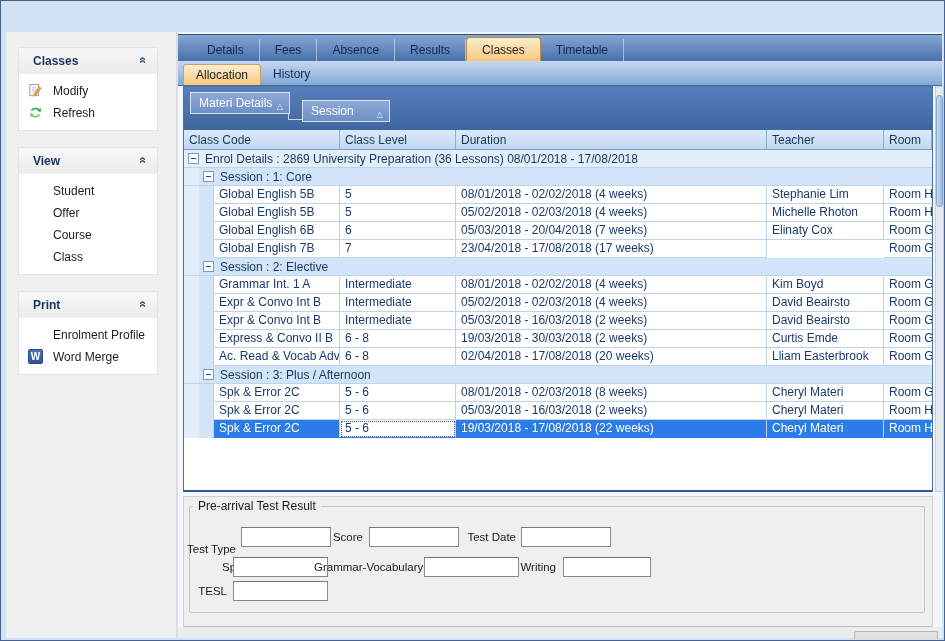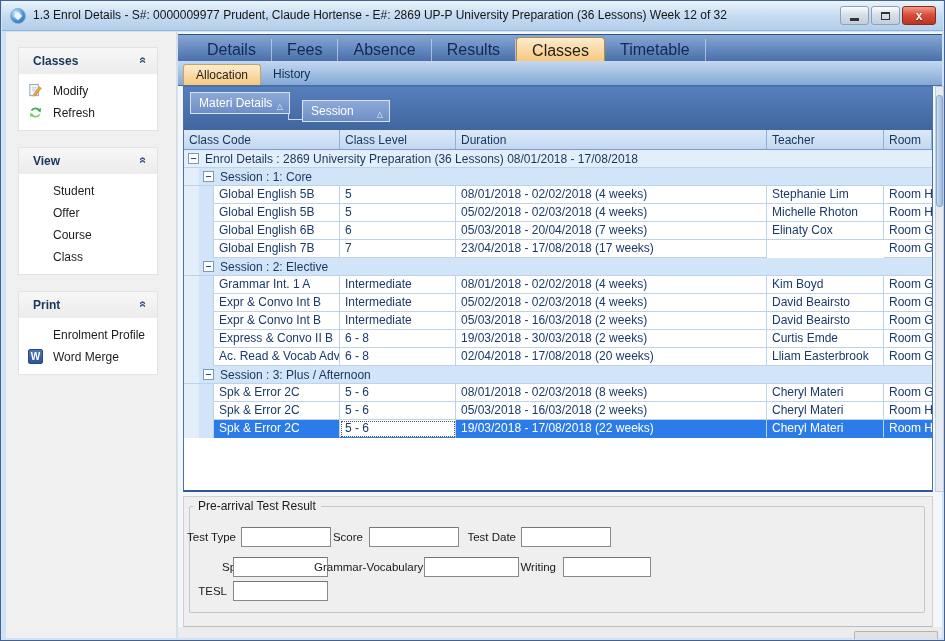--- a/index.html
+++ b/index.html
@@ -30,21 +30,21 @@
   .sb-item{position:relative;height:22px;font-size:12px;color:#1c1c1c;line-height:22px;}
   .sb-label{position:absolute;left:34px;top:0;white-space:nowrap;}
   .icon{position:absolute;left:9px;top:3px;width:16px;height:16px;}
   .icon svg{width:15px;height:15px;display:block;}
   .word-icon{display:flex;align-items:center;justify-content:center;background:linear-gradient(#4d74b8,#2f5596);
     border:1px solid #27497f;border-radius:2px;color:#fff;font-weight:bold;font-size:10px;width:15px;height:15px;}
   
   #main{position:absolute;left:177px;top:31px;width:764px;height:606px;background:#f3f6fa;}
   #maintabs{position:absolute;left:0;top:2px;width:100%;height:27px;border-top:1px solid #2c5190;
     background:linear-gradient(#87a7d3,#4970ab);display:flex;padding-left:14px;}
-  .tab{padding:0 15px;margin-top:4px;line-height:22px;font-size:16px;color:#0e2a55;cursor:default;
+  .tab{padding:0 15px;margin-top:4px;line-height:22px;font-size:12px;color:#0e2a55;cursor:default;
     border-right:1px solid rgba(230,238,250,.55);}
   .tab.active{background:linear-gradient(#fdeccd,#f8c87e);border:1px solid #b58c4b;border-bottom:none;
     border-radius:4px 4px 0 0;color:#1e1e1e;margin-top:2px;line-height:25px;border-right:1px solid #b58c4b;}
   #subtabs{position:absolute;left:0;top:29px;width:100%;height:25px;
     background:linear-gradient(#c4d8f0,#83a8d6);display:flex;padding-left:5px;border-bottom:1px solid #47709f;}
   .subtab{padding:0 12px;margin-top:3px;line-height:20px;font-size:12px;color:#0e2a55;cursor:default;}
   .subtab.active{background:linear-gradient(#fdeccd,#f6c87f);border:1px solid #caa25f;border-bottom:none;
     border-radius:3px 3px 0 0;color:#1e1e1e;line-height:21px;}
   
   #gridwrap{position:absolute;left:5px;top:54px;width:750px;height:406px;background:#fff;
@@ -90,35 +90,20 @@
     font-size:12px;padding:0 3px;font-family:inherit;}
   
   #bottomstrip{position:absolute;left:0;top:595px;width:100%;height:11px;background:#ececec;}
   #partialbtn{position:absolute;left:676px;top:4px;width:84px;height:8px;background:#e3e2e2;
     border:1px solid #b4b4b4;border-bottom:none;border-radius:2px 2px 0 0;}
 </style>
 </head>
 <body>
 
 <div id="win">
-  <div id="titlebar">
-    <span id="appicon"></span>
-    <span id="wtitle">1.3 Enrol Details - S#: 0000009977 Prudent, Claude Hortense - E#: 2869 UP-P University Preparation (36 Lessons) Week 12 of 32</span>
-    <div id="winbtns">
-      <div class="wbtn">
-          <span class="g-min"></span>
-        </div>
-      <div class="wbtn">
-          <span class="g-max"></span>
-        </div>
-      <div class="wbtn close">
-          <span class="g-close"></span>
-        </div>
-    </div>
-  </div>
 
   <div id="sidebar">
       <div class="sb-panel" style="top: 15px; min-height: 80px;">
         <div class="sb-head">
           <div class="sb-title">Classes</div>
           <div class="chev"></div>
         </div>
         <div class="sb-body" style="padding: 6px 0px;">
           <div class="sb-item">
             <div class="icon modify-icon">
@@ -347,21 +332,21 @@
         </div>
     </div>
     <div id="vscroll">
       <div id="vthumb"></div>
     </div>
 
     <div id="testpanel">
       <div id="fieldsetbox"></div>
       <div id="legend">Pre-arrival Test Result</div>
       <div id="testfields">
-          <div class="f-label" style="left: 2px; top: 30px; width: 50px;">Test Type</div>
+          <div class="f-label" style="left: 2px; top: 42px; width: 50px;">Test Type</div>
           <input class="f-input" value="" style="left: 57px; top: 30px; width: 90px;">
           <div class="f-label" style="left: 130px; top: 30px; width: 49px;">Score</div>
           <input class="f-input" value="" style="left: 185px; top: 30px; width: 90px;">
           <div class="f-label" style="left: 268px; top: 30px; width: 64px;">Test Date</div>
           <input class="f-input" value="" style="left: 337px; top: 30px; width: 90px;">
           <div class="f-label" style="left: 1px; top: 60px; width: 42px; margin-left: 37px;">Speaking</div>
           <input class="f-input" value="" style="left: 49px; top: 60px; width: 95px;">
           <div class="f-label" style="left: 130px; top: 60px; width: 104px;">Grammar-Vocabulary</div>
           <input class="f-input" value="" style="left: 240px; top: 60px; width: 95px;">
           <div class="f-label" style="left: 328px; top: 60px; width: 44px;">Writing</div>

